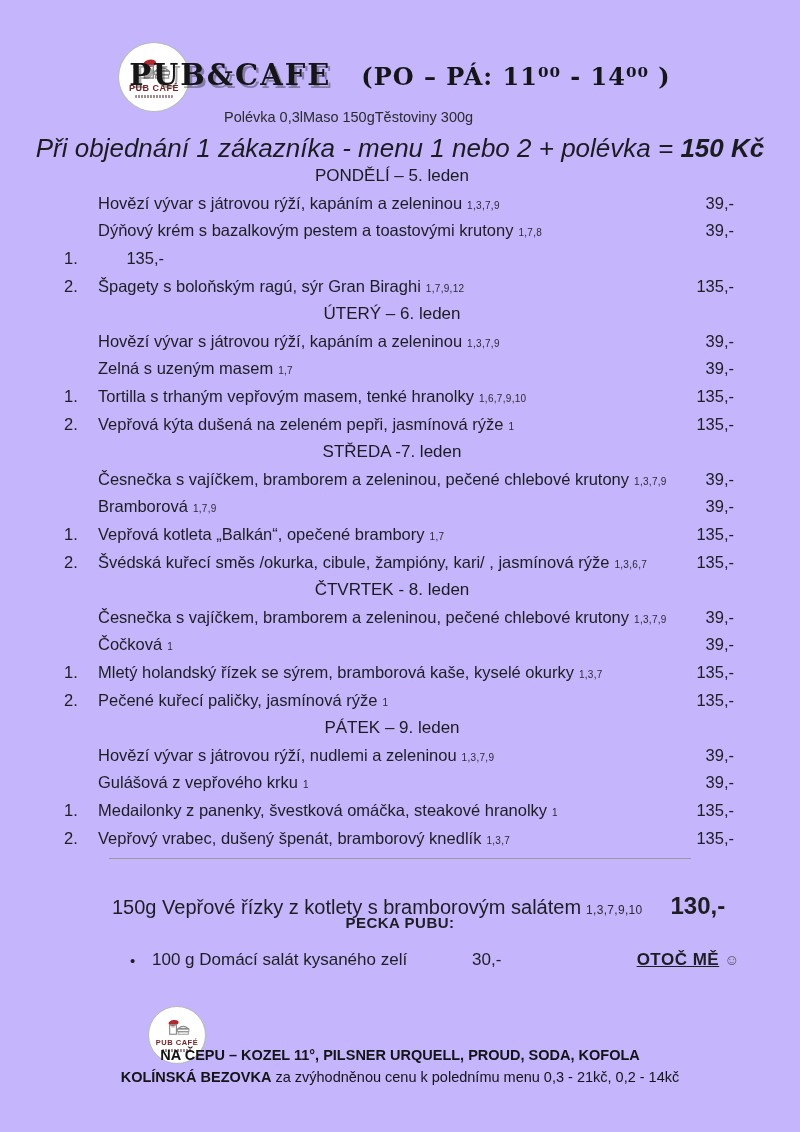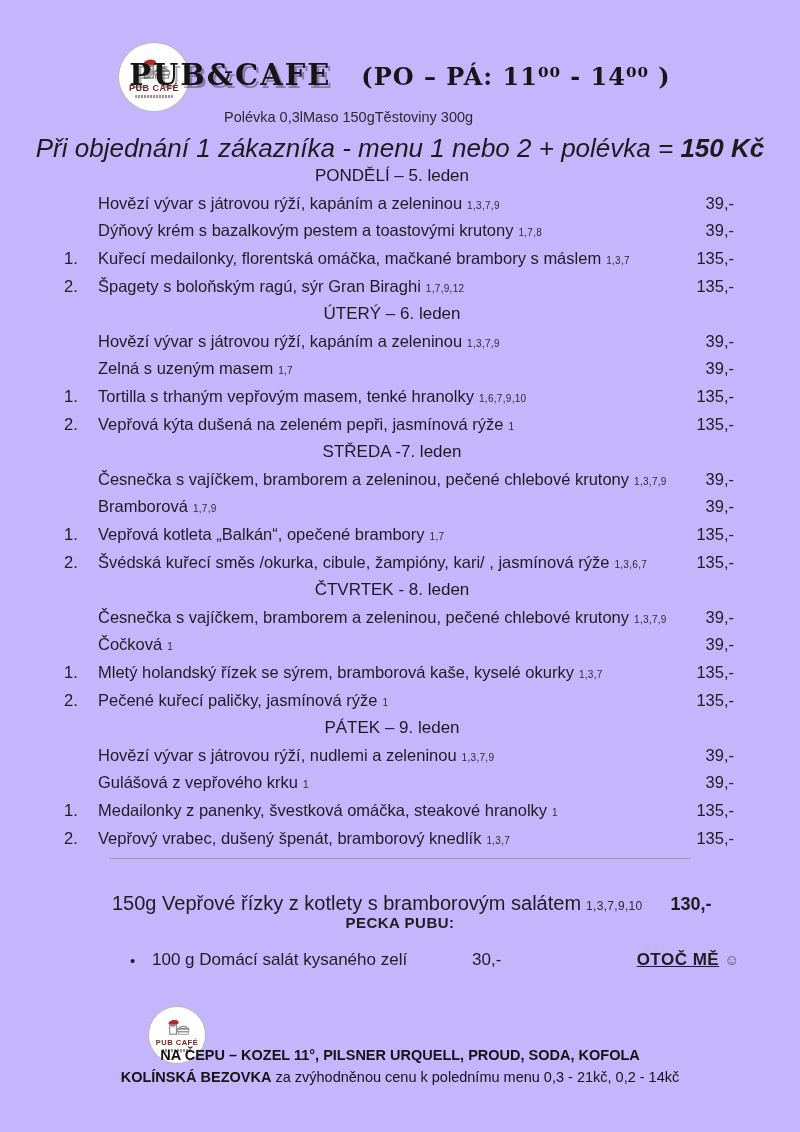--- a/index.html
+++ b/index.html
@@ -36,21 +36,21 @@
   .m-num{width:34px;flex:none;}
   .m-name{flex:1;white-space:nowrap;overflow:hidden;}
   .m-alg{font-size:10px;color:#2c2c2e;margin-left:5px;letter-spacing:.3px;}
   .m-price{width:66px;flex:none;text-align:right;}
 
   
   .divider{position:absolute;top:858px;left:109px;width:582px;border-top:1.6px solid #9a9a9a;}
   .pecka-head{position:absolute;top:914px;left:0;right:0;text-align:center;font-weight:bold;font-size:15px;letter-spacing:.5px;}
   .special{position:absolute;top:892px;left:112px;display:flex;align-items:baseline;font-size:20px;}
   .special .m-alg{font-size:12px;}
-  .special-price{font-weight:bold;font-size:18px;margin-left:28px;}
+  .special-price{font-weight:bold;font-size:24px;margin-left:28px;}
   .side{position:absolute;top:950px;left:130px;right:60px;display:flex;align-items:center;font-size:17px;}
   .side-bullet{width:22px;font-size:15px;}
   .side-name{width:320px;}
   .side-price{width:120px;}
   .flip{margin-left:auto;font-weight:bold;text-decoration:underline;letter-spacing:.5px;}
   .smiley{font-weight:normal;text-decoration:none;display:inline-block;margin-left:5px;font-size:15px;color:#555;}
 
   
   .footer{position:absolute;top:1044px;left:0;right:0;text-align:center;line-height:22px;font-size:14.5px;color:#141414;}
   .footer .f1{font-weight:bold;}
@@ -99,21 +99,20 @@
         <span class="m-name">Hovězí vývar s játrovou rýží, kapáním a zeleninou<span class="m-alg">1,3,7,9</span></span>
         <span class="m-price">39,-</span>
       </div>
       <div class="m-row">
         <span class="m-num"></span>
         <span class="m-name">Dýňový krém s bazalkovým pestem a toastovými krutony<span class="m-alg">1,7,8</span></span>
         <span class="m-price">39,-</span>
       </div>
       <div class="m-row">
         <span class="m-num">1.</span>
-        <span class="m-name">Kuřecí medailonky, florentská omáčka, mačkané brambory s máslem<span class="m-alg">1,3,7</span></span>
         <span class="m-price">135,-</span>
       </div>
       <div class="m-row">
         <span class="m-num">2.</span>
         <span class="m-name">Špagety s boloňským ragú, sýr Gran Biraghi<span class="m-alg">1,7,9,12</span></span>
         <span class="m-price">135,-</span>
       </div>
       <div class="m-head">ÚTERÝ – 6. leden</div>
       <div class="m-row">
         <span class="m-num"></span>

